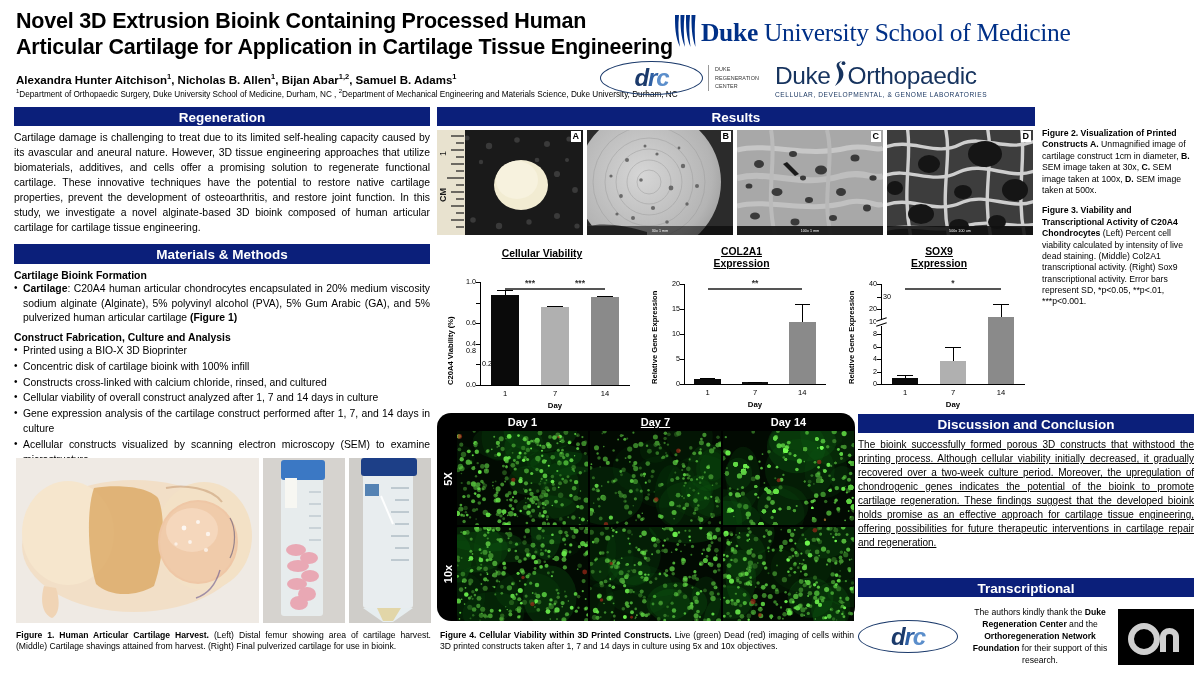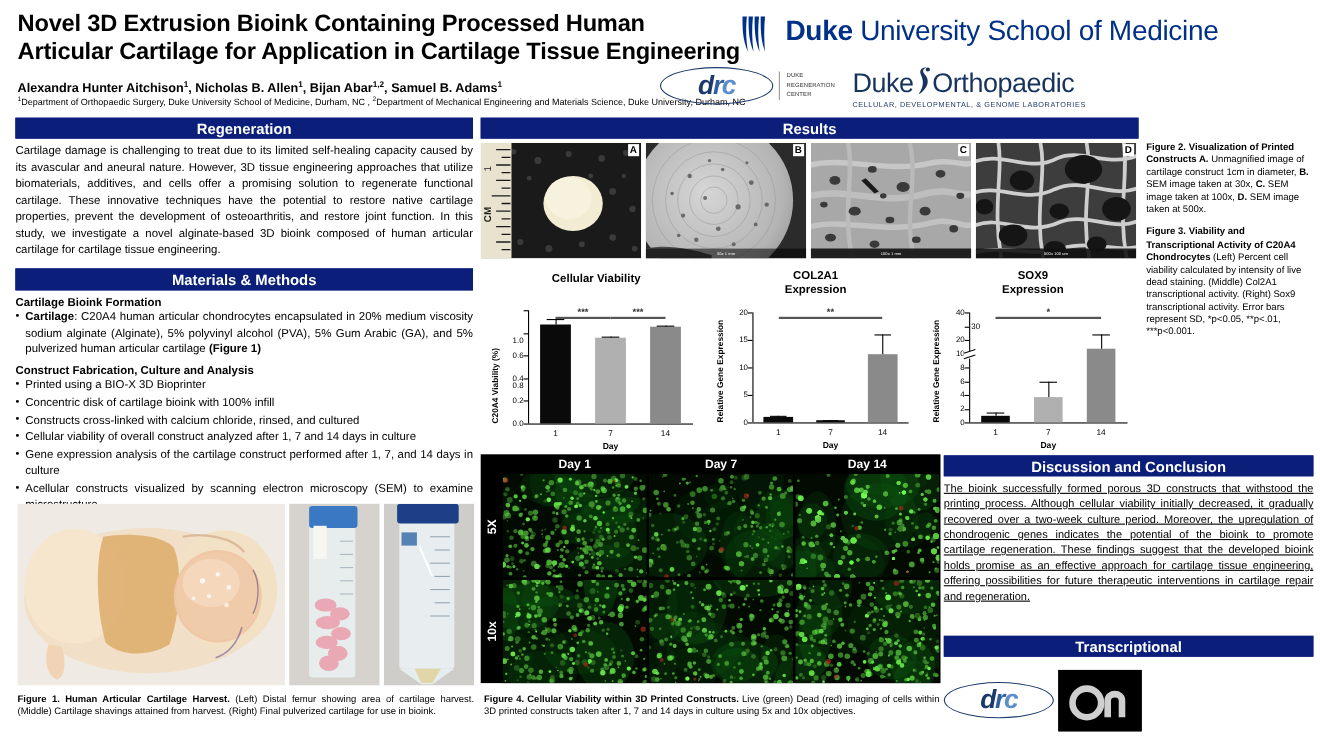--- a/index.html
+++ b/index.html
@@ -29,21 +29,21 @@
     font-size: 11.5px; font-weight: bold; color: #000;
   }
   .authors sup { font-size: 7.5px; font-weight: bold; }
   .affil {
     position: absolute; left: 16px; top: 88px; width: 740px;
     font-size: 8.2px; color: #000;
   }
   .affil sup { font-size: 6px; }
 
   
-  .duke-row1 { position: absolute; left: 672px; top: 14px; display: flex; align-items: flex-start; gap: 16px; }
+  .duke-row1 { position: absolute; left: 672px; top: 14px; display: flex; align-items: flex-end; gap: 3px; font-family: Liberation Serif, serif; }
   .duke-flame { width: 26px; height: 34px; display: block; }
   .duke-wordmark { font-size: 25.5px; color: #003087; letter-spacing: -0.3px; white-space: nowrap; }
   .duke-wordmark b { font-weight: bold; }
 
   .logos-row2 { position: absolute; left: 600px; top: 55px; width: 595px; height: 46px; display: flex; align-items: center; }
   .drc-logo { position: relative; width: 105px; height: 44px; }
   .drc-oval {
     position: absolute; left: 0; top: 5px; width: 103px; height: 34px;
     border: 1.6px solid #1b3a6b; border-radius: 50%;
   }
@@ -113,21 +113,21 @@
   }
   .sem-scale {
     position: absolute; left: 0; bottom: 0; width: 100%; height: 9px;
     background: rgba(0,0,0,0.55); color: #fff; font-size: 3.6px;
     display: flex; align-items: center; justify-content: space-around;
     letter-spacing: 0.1px; white-space: nowrap;
   }
 
   
   .charts { position: absolute; left: 440px; top: 246px; width: 600px; height: 165px; display: flex; }
-  .chartbox { position: relative; }
+  .chartbox { position: relative; text-decoration: underline; }
   .chart-title {
     text-align: center; font-size: 10.4px; font-weight: bold; color: #000;
     line-height: 1.12;
   }
   .plot { position: relative; }
   .axis-line { position: absolute; background: #000; }
   .ylab {
     position: absolute; transform-origin: left top; transform: rotate(-90deg);
     font-size: 7.6px; font-weight: bold; white-space: nowrap; color: #000;
   }
@@ -135,21 +135,21 @@
   .tickmark { position: absolute; background: #000; height: 1px; width: 3px; }
   .xtick { position: absolute; font-size: 7.6px; color: #000; text-align: center; }
   .xlab { position: absolute; font-size: 7.8px; font-weight: bold; color: #000; text-align: center; }
   .bar { position: absolute; }
   .errbar { position: absolute; background: #000; width: 1px; }
   .errcap { position: absolute; background: #000; height: 1px; }
   .sigline { position: absolute; background: #555; height: 1.6px; }
   .sigstar { position: absolute; font-size: 8.5px; font-weight: bold; color: #333; text-align: center; }
 
   
-  .fig4 { position: absolute; left: 437px; top: 413px; width: 418px; height: 208px; background: #000; }
+  .fig4 { position: absolute; left: 437px; top: 413px; width: 418px; height: 208px; background: #000; border-radius: 14px; }
   .f4-colhead {
     position: absolute; color: #fff; font-size: 11px; font-weight: bold;
     text-align: center; top: 2px; line-height: 14px;
   }
   .f4-rowhead {
     position: absolute; color: #fff; font-size: 11px; font-weight: bold;
     left: 2px; width: 17px; text-align: center;
   }
   .f4-rowhead span { display: inline-block; transform: rotate(-90deg); }
   .f4-img { position: absolute; overflow: hidden; background: #020802; }
@@ -473,29 +473,29 @@
   <div class="charts">
 
     <div class="chartbox" style="width:204px;height:165px;">
       <div class="chart-title" style="padding-top:2px;">Cellular Viability</div>
       <div class="plot" id="plot1" style="position:absolute;left:0;top:20px;width:204px;height:145px;">
           <div class="axis-line" style="left:40px;top:16px;width:1.4px;height:103px;"></div>
           <div class="axis-line" style="left:40px;top:119px;width:150px;height:1.4px;"></div>
           <div class="tickmark" style="left:36px;top:119px;width:4px;"></div>
           <div class="tick" style="left:14px;top:114px;width:22px;">0.0</div>
           <div class="tickmark" style="left:36px;top:98.4px;width:4px;"></div>
-          <div class="tick" style="left:14px;top:93.4px;width:22px;">0.2</div>
+          <div class="tick" style="left:30px;top:93.4px;width:22px;">0.2</div>
           <div class="tickmark" style="left:36px;top:77.8px;width:4px;"></div>
           <div class="tick" style="left:14px;top:72.8px;width:22px;">0.4</div>
           <div class="tickmark" style="left:36px;top:57.2px;width:4px;"></div>
           <div class="tick" style="left:14px;top:52.2px;width:22px;">0.6</div>
           <div class="tickmark" style="left:36px;top:36.599999999999994px;width:4px;"></div>
           <div class="tick" style="left:14px;top:31.599999999999994px;width:22px;margin-top:48px;">0.8</div>
           <div class="tickmark" style="left:36px;top:16px;width:4px;"></div>
-          <div class="tick" style="left:14px;top:11px;width:22px;margin-top:28px;">1.0</div>
+          <div class="tick" style="left:14px;top:11px;width:22px;">1.0</div>
           <div class="ylab" style="left:6px;top:119px;">C20A4 Viability (%)</div>
           <div class="bar" style="left:51px;top:29.39px;width:28.000000000000004px;height:89.61px;background:#0a0a0a;"></div>
           <div class="errbar" style="left:64.5px;top:24.239999999999995px;height:5.150000000000006px;"></div>
           <div class="errcap" style="left:57.16px;top:24.239999999999995px;width:15.680000000000003px;"></div>
           <div class="xtick" style="left:49px;top:123px;width:32px;">1</div>
           <div class="bar" style="left:101px;top:40.72px;width:28.000000000000004px;height:78.28px;background:#b0b0b0;"></div>
           <div class="errbar" style="left:114.5px;top:39.69px;height:1.0300000000000011px;"></div>
           <div class="errcap" style="left:107.16px;top:39.69px;width:15.680000000000003px;"></div>
           <div class="xtick" style="left:99px;top:123px;width:32px;">7</div>
           <div class="bar" style="left:151px;top:30.935000000000002px;width:28.000000000000004px;height:88.065px;background:#8a8a8a;"></div>
@@ -591,21 +591,21 @@
           <div class="xtick" style="left:146px;top:116px;width:32px;">14</div>
           <div class="xlab" style="left:42px;top:128px;width:144px;">Day</div>
           <div class="sigline" style="left:66px;top:16px;width:96px;"></div>
           <div class="sigstar" style="left:100px;top:6px;width:28px;">*</div>
         </div>
     </div>
   </div>
 
   <div class="fig4">
     <div class="f4-colhead" style="left:20px;width:131px;">Day 1</div>
-    <div class="f4-colhead" style="left:153px;width:131px;">Day 7</div>
+    <div class="f4-colhead" style="left:153px;width:131px;text-decoration:underline;">Day 7</div>
     <div class="f4-colhead" style="left:286px;width:131px;">Day 14</div>
 
     <div class="f4-rowhead" style="top:18px;height:96px;line-height:96px;"><span>5X</span></div>
     <div class="f4-rowhead" style="top:114px;height:94px;line-height:94px;"><span>10x</span></div>
 
     <div class="f4-img" style="left:20px;top:18px;width:131px;height:94px;"><svg width="131" height="94" viewBox="0 0 131 94">
           <rect width="131" height="94" fill="#020a02"></rect>
           <ellipse cx="85.47925198705832" cy="35.87170197249935" rx="33.66213632638666" ry="17.02707171767348" fill="#0d5c12" opacity="0.19"></ellipse>
           <ellipse cx="89.25308553560316" cy="76.03512076103833" rx="30.29697347539336" ry="11.739009619568945" fill="#0d5c12" opacity="0.24"></ellipse>
           <ellipse cx="106.16040234740842" cy="32.39604951459731" rx="33.155796060876824" ry="12.045547486304095" fill="#0d5c12" opacity="0.26"></ellipse>
@@ -2362,20 +2362,21 @@
     <div class="sec-bar">Transcriptional</div>
     <div class="ack-body">
       <div style="width:104px;position:relative;height:50px;">
         <div class="drc-oval" style="top:8px;width:100px;height:33px;"></div>
         <div class="drc-text" style="top:8px;width:100px;height:33px;">
             <span class="drc-d">d</span>
             <span class="drc-r">r</span>
             <span class="drc-c">c</span>
           </div>
       </div>
+      <div class="ack-text">The authors kindly thank the <b>Duke Regeneration Center</b> and the <b>Orthoregeneration Network Foundation</b> for their support of this research.</div>
       <div class="on-logo">
         <svg viewBox="0 0 76 56" width="76" height="56">
           <rect width="76" height="56" fill="#000"></rect>
           <circle cx="26" cy="30" r="13" fill="none" stroke="#cfcfcf" stroke-width="6"></circle>
           <path d="M45 43 L45 28 C45 20, 58 20, 58 28 L58 43" fill="none" stroke="#cfcfcf" stroke-width="6"></path>
         </svg>
       </div>
     </div>
   </div>
 

